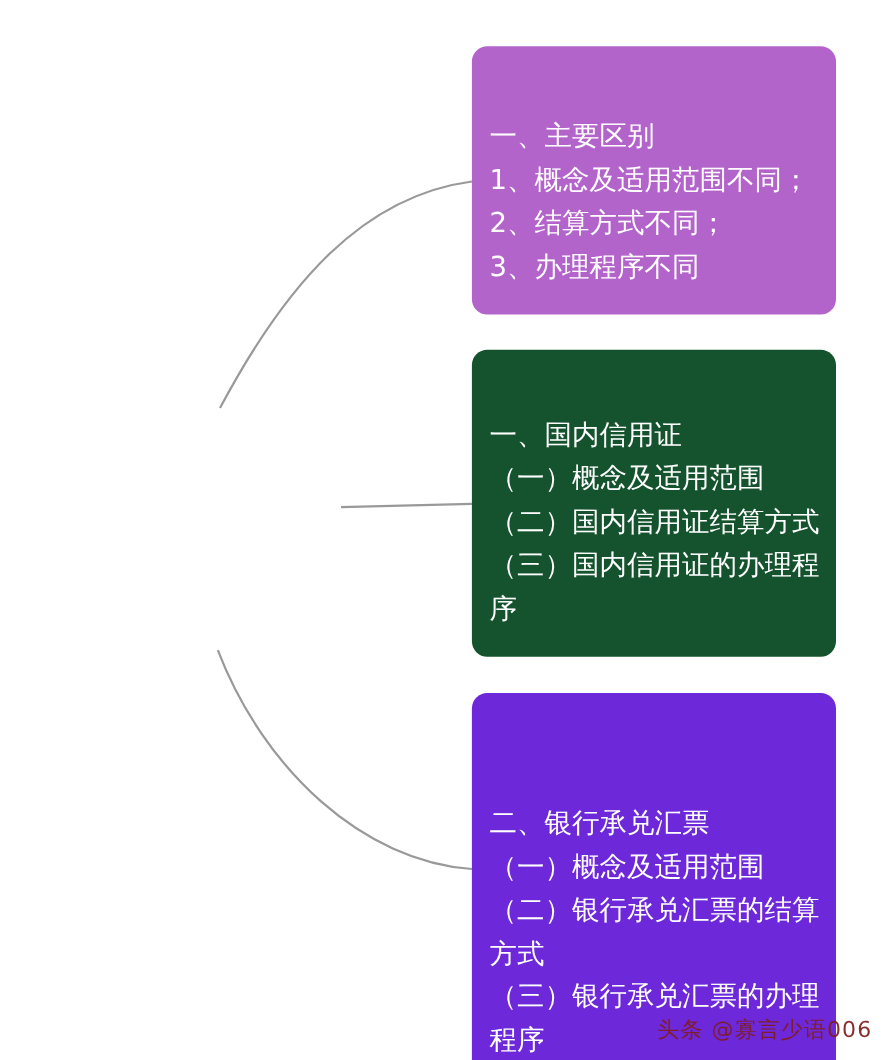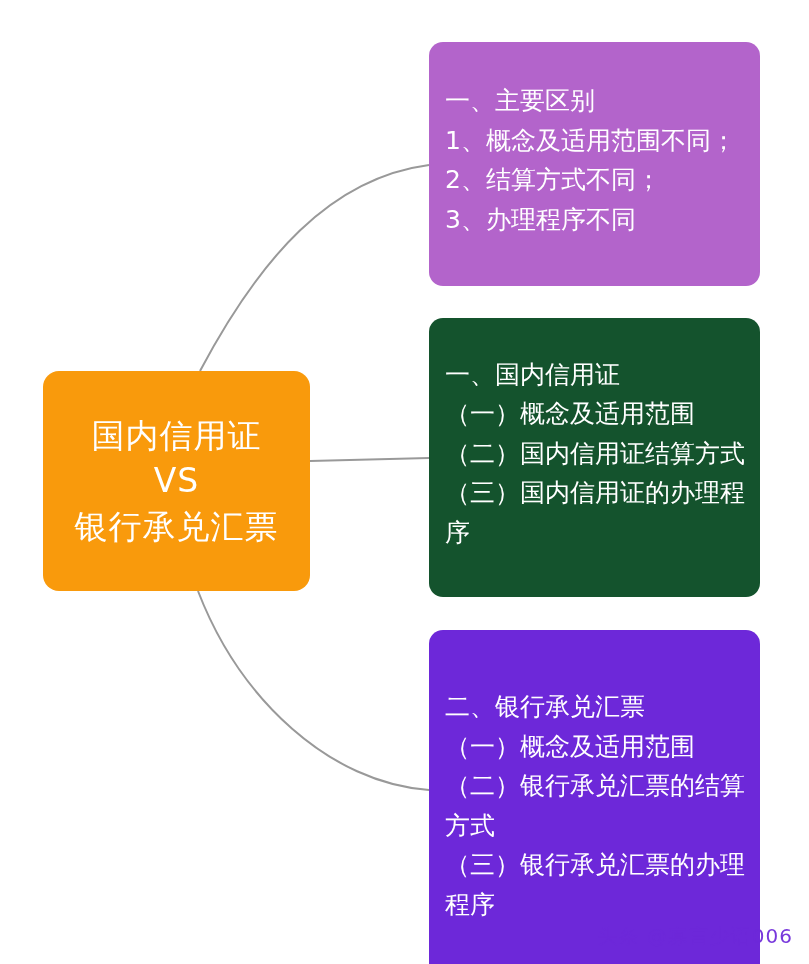--- a/index.html
+++ b/index.html
@@ -56,20 +56,21 @@
     padding: 4px 10px;
   }
 
   
   .node-branch {
     left: 429px;
     width: 331px;
     padding: 16px 14px 24px 16px;
     font-size: 25px;
     line-height: 1.58;
+    justify-content: flex-end;
   }
   .node-purple {
     top: 42px;
     height: 244px;
     background: #b364cb;
   }
   .node-gray {
     top: 318px;
     height: 279px;
     background: #14532d;
@@ -79,42 +80,37 @@
     height: 359px;
     background: #6d28d9;
   }
 
   
   .watermark {
     position: absolute;
     right: 16px;
     bottom: 14px;
     font-size: 20px;
-    color: #6d28d9;
+    color: #7f1d1d;
     letter-spacing: 1px;
     white-space: nowrap;
     opacity: 0.92;
   }
 </style>
 </head>
 <body>
 
 <div class="canvas">
 
   <svg class="connectors" viewBox="0 0 809 964" xmlns="http://www.w3.org/2000/svg">
     <path d="M 200 371 C 260 258 330 178 429 165" fill="none" stroke="#999999" stroke-width="2"></path>
     <path d="M 310 461 L 429 458" fill="none" stroke="#999999" stroke-width="2"></path>
     <path d="M 198 591 C 240 700 330 783 429 790" fill="none" stroke="#999999" stroke-width="2"></path>
   </svg>
 
-  <div class="node node-center">
-    <div class="line">国内信用证</div>
-    <div class="line">VS</div>
-    <div class="line">银行承兑汇票</div>
-  </div>
 
   <div class="node node-branch node-purple">
     <div class="line">一、主要区别
 1、概念及适用范围不同；
 2、结算方式不同；
 3、办理程序不同</div>
   </div>
 
   <div class="node node-branch node-gray">
     <div class="line">一、国内信用证

